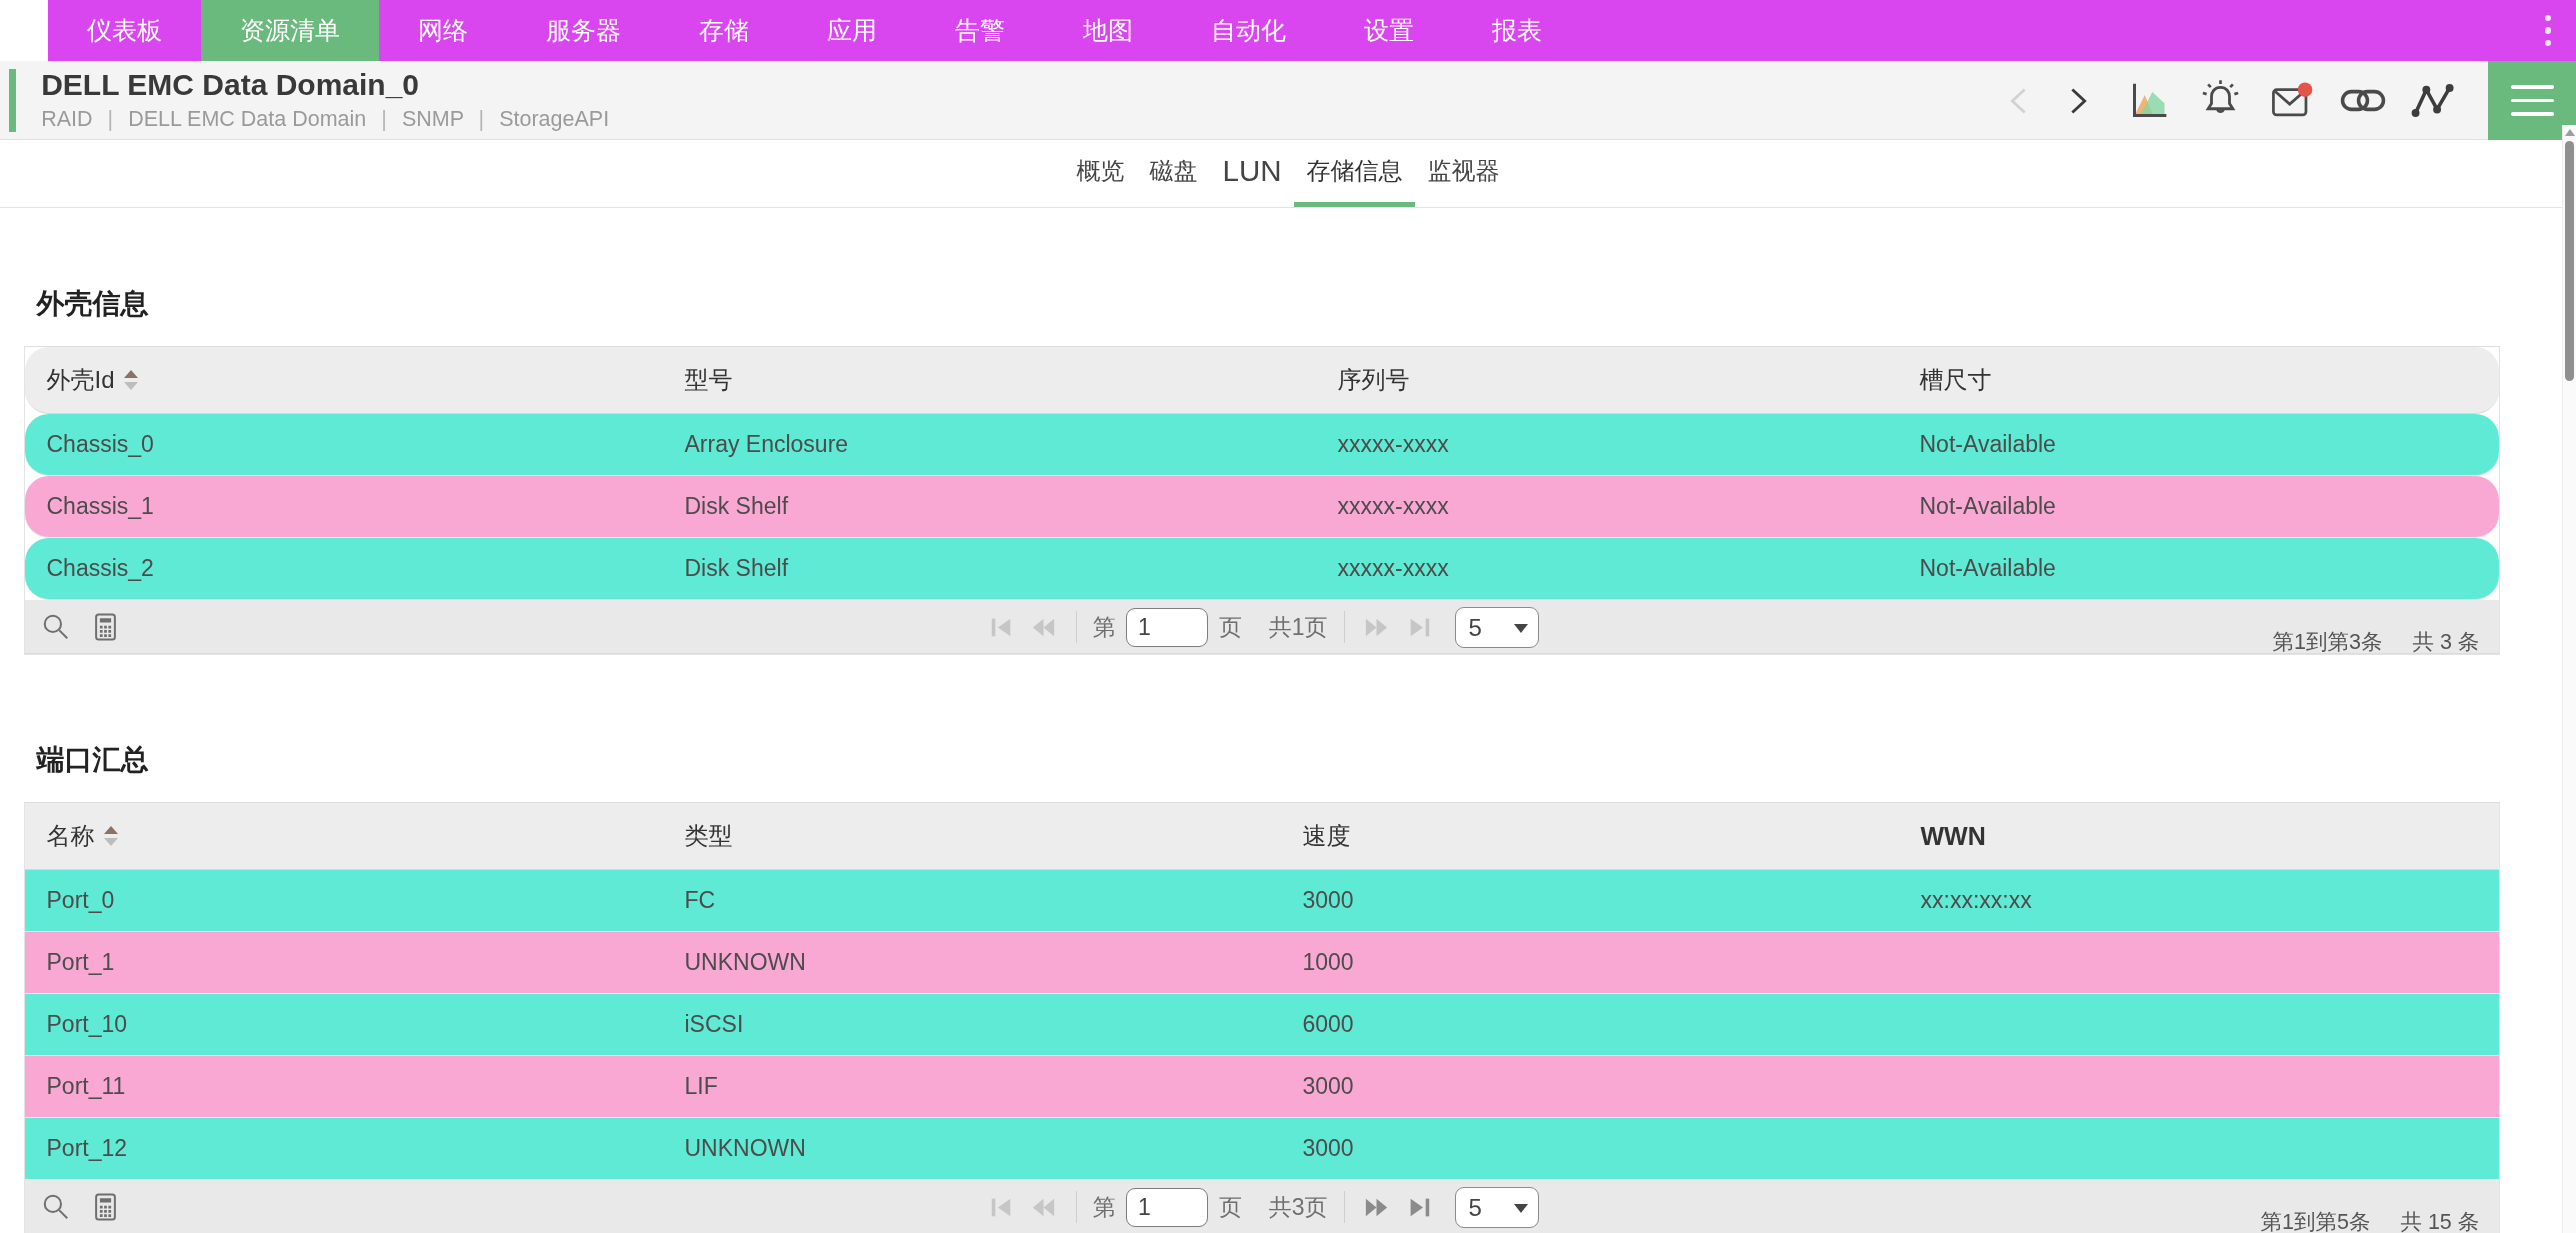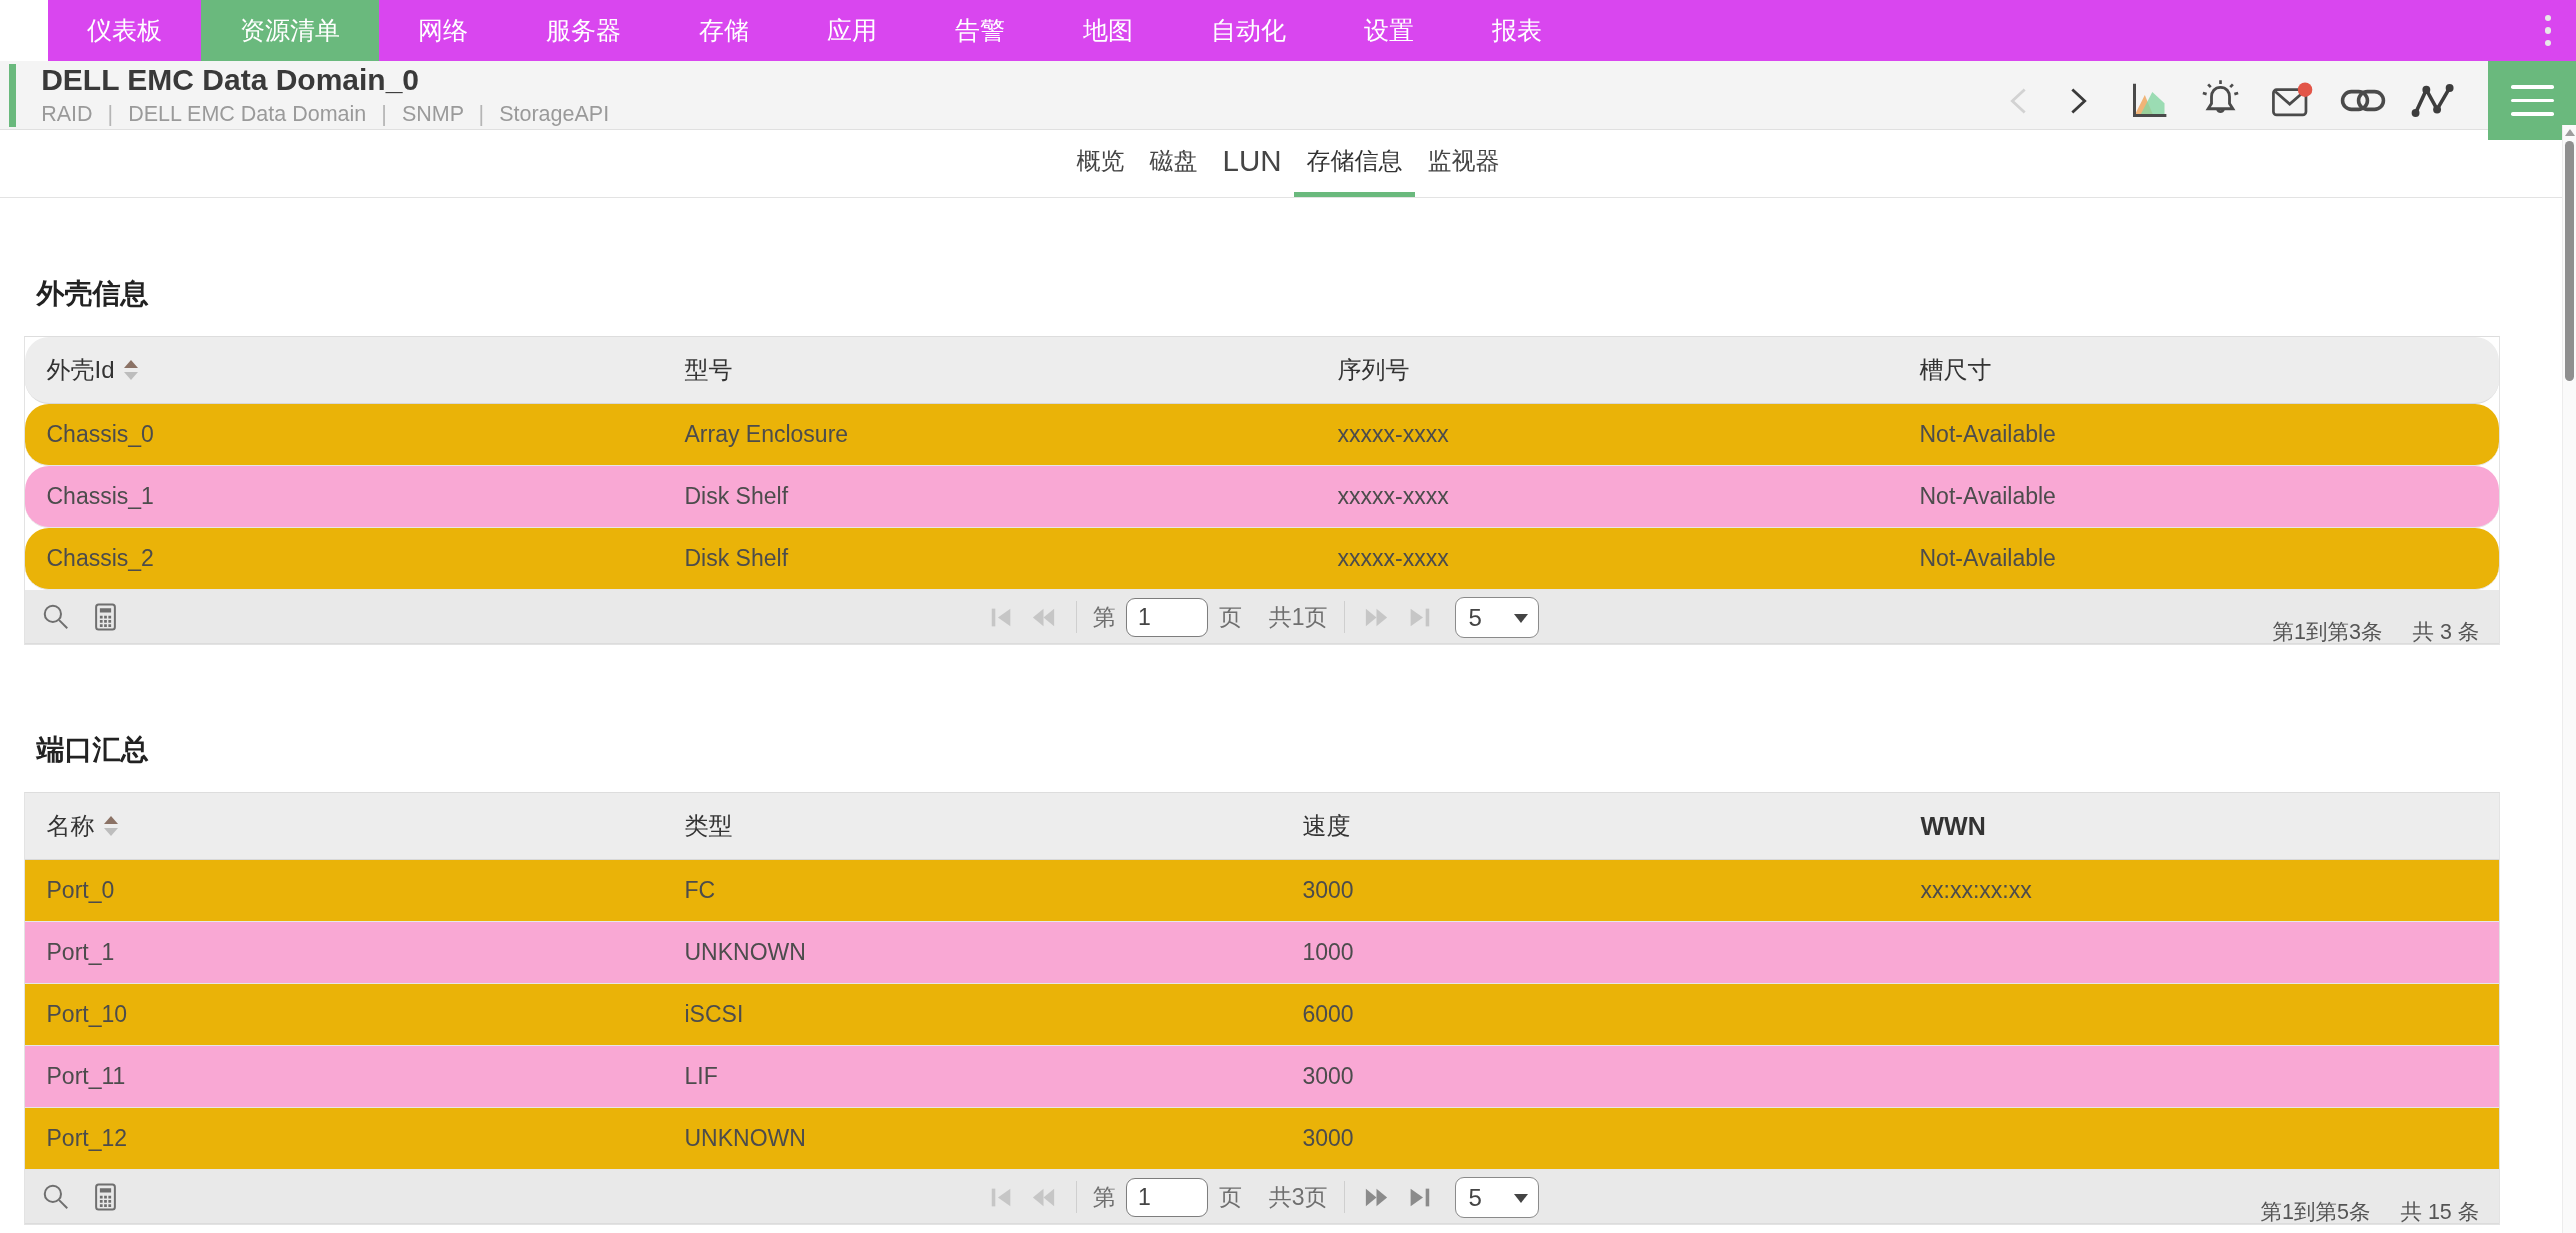--- a/index.html
+++ b/index.html
@@ -8,21 +8,21 @@
   .screen { position:relative; width:2576px; height:1233px; background:#fff; overflow:hidden; }
 
   
   .nav { display:flex; align-items:stretch; height:61px; background:#d946ef; position:relative;margin-left:48px; }
   .nav-item { display:flex; align-items:center; padding:0 39px; color:#fff; font-size:25px; cursor:pointer; }
   .nav-item.active { background:#6ab97d; }
   .kebab { position:absolute; right:16px; top:0; height:61px; display:flex; flex-direction:column; justify-content:center; gap:6.3px; padding:0 9px; cursor:pointer; }
   .kebab i { width:6.3px; height:6.3px; border-radius:50%; background:#e8e8e8; }
 
   
-  .hdr { position:relative; display:flex; align-items:center; height:69px; background:#f4f4f4; border-bottom:0.9px solid #e0e0e0; }
+  .hdr { position:relative; display:flex; align-items:center; height:79px; background:#f4f4f4; border-bottom:0.9px solid #e0e0e0; }
   .accent { width:7.2px; height:63px; background:#6ab97d; margin-left:9px; }
   .titles { margin-left:25px; }
   .hdr-title { font-size:30px; font-weight:bold; color:#393939; line-height:1.15; }
   .hdr-sub { font-size:21.5px; color:#9a9a9a; margin-top:5.4px; }
   .hdr-sub .sep { margin:0 9px; color:#b5b5b5; }
   .hdr-icons { position:absolute; right:0; top:0; height:79px; display:flex; align-items:center; }
   .icon-btn { width:55px; height:55px; display:flex; align-items:center; justify-content:center; cursor:pointer; margin-right:16px; }
   .menu-btn { width:88px; height:79px; background:#6ab97d; display:flex; flex-direction:column; align-items:center; justify-content:center; gap:9.8px; cursor:pointer; margin:0; }
   .menu-btn i { width:43px; height:3.6px; background:#fff; border-radius:1.8px; }
 
@@ -40,21 +40,21 @@
 
   .tbl { width:100%; border:0.9px solid #e3e3e3; border-top:0.9px solid #ddd; }
   .thead { display:grid; height:67px; background:#ededed; border-bottom:0.9px solid #d8d8d8; align-items:center; }
   .g1 { grid-template-columns:638px 653px 582px 1fr;border-radius:24px; }
   .g2 { grid-template-columns:638px 618px 618px 1fr; }
   .th { font-size:24px; color:#333; padding-left:21.5px; display:flex; align-items:center; gap:9px; }
   .th.bold { font-weight:bold; font-size:25px; }
   .sort { display:inline-flex; flex-direction:column; gap:3.6px; }
   .sort .up { width:0; height:0; border-left:7.2px solid transparent; border-right:7.2px solid transparent; border-bottom:8px solid #8b7265; }
   .sort .dn { width:0; height:0; border-left:7.2px solid transparent; border-right:7.2px solid transparent; border-top:8px solid #bdbdbd; }
-  .trow { display:grid; height:62px; align-items:center; border-bottom:0.9px solid #e7e7e7; background:#eab308; }
+  .trow { display:grid; height:62px; align-items:center; border-bottom:0.9px solid #e7e7e7; background:#5eead4; }
   .trow.alt { background:#f9a8d4; }
   .td { font-size:23px; color:#4c4c4c; padding-left:21.5px; white-space:nowrap; overflow:hidden; }
 
   
   .pagbar { position:relative; height:54px; background:#e9e9e9; border-bottom:0.9px solid #dcdcdc; }
   .pb-left { position:absolute; left:12.5px; top:0; height:54px; display:flex; align-items:center; gap:14.3px; }
   .tool { width:36px; height:36px; display:flex; align-items:center; justify-content:center; cursor:pointer; }
   .pb-center { position:absolute; left:50%; top:0; transform:translateX(-50%); height:54px; display:flex; align-items:center; gap:10.7px; }
   .pg-btn { width:32px; height:30px; display:flex; align-items:center; justify-content:center; cursor:pointer; }
   .pg-divider { width:0.9px; height:32px; background:#cfcfcf; margin:0 5.4px; }

